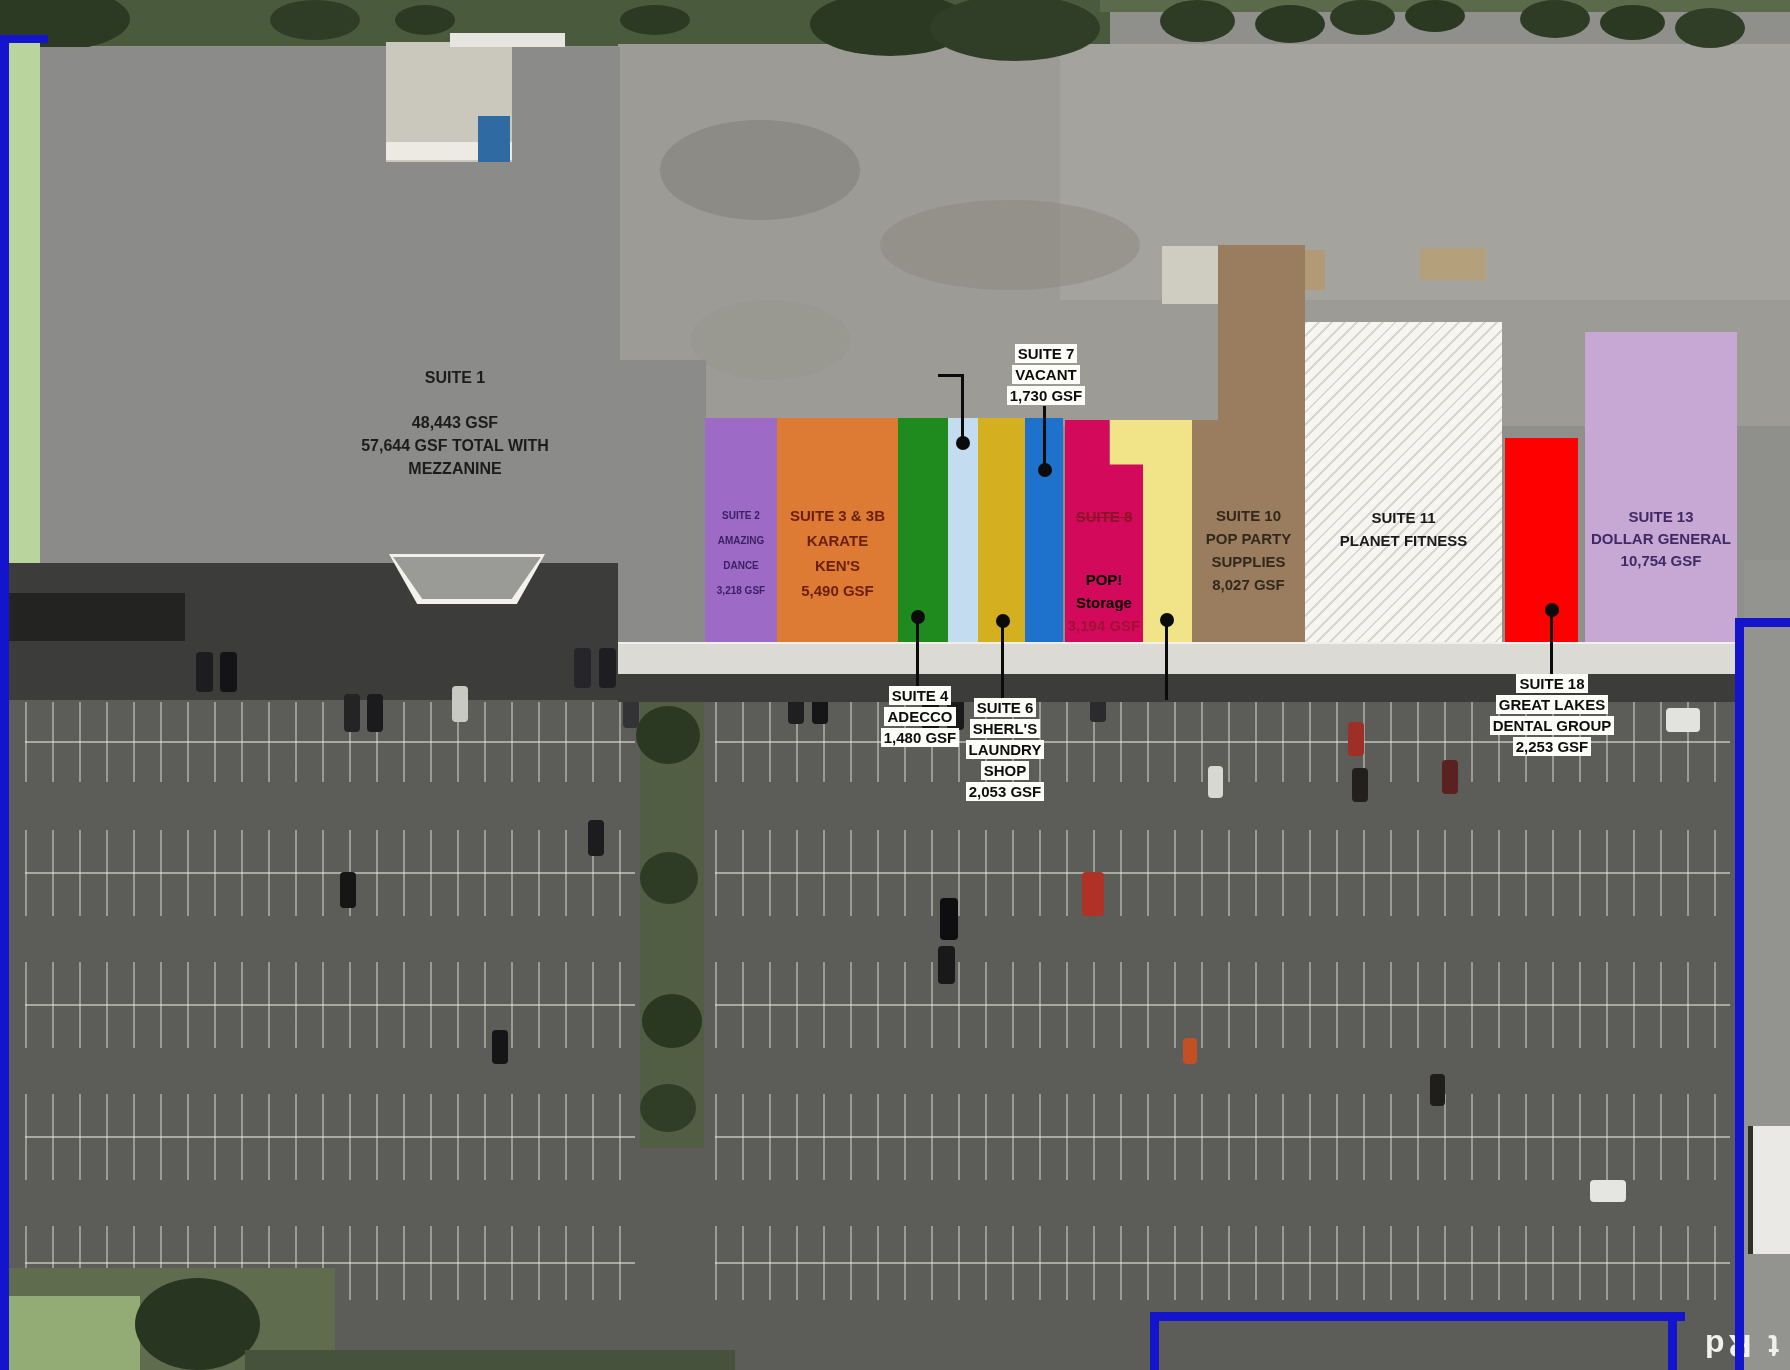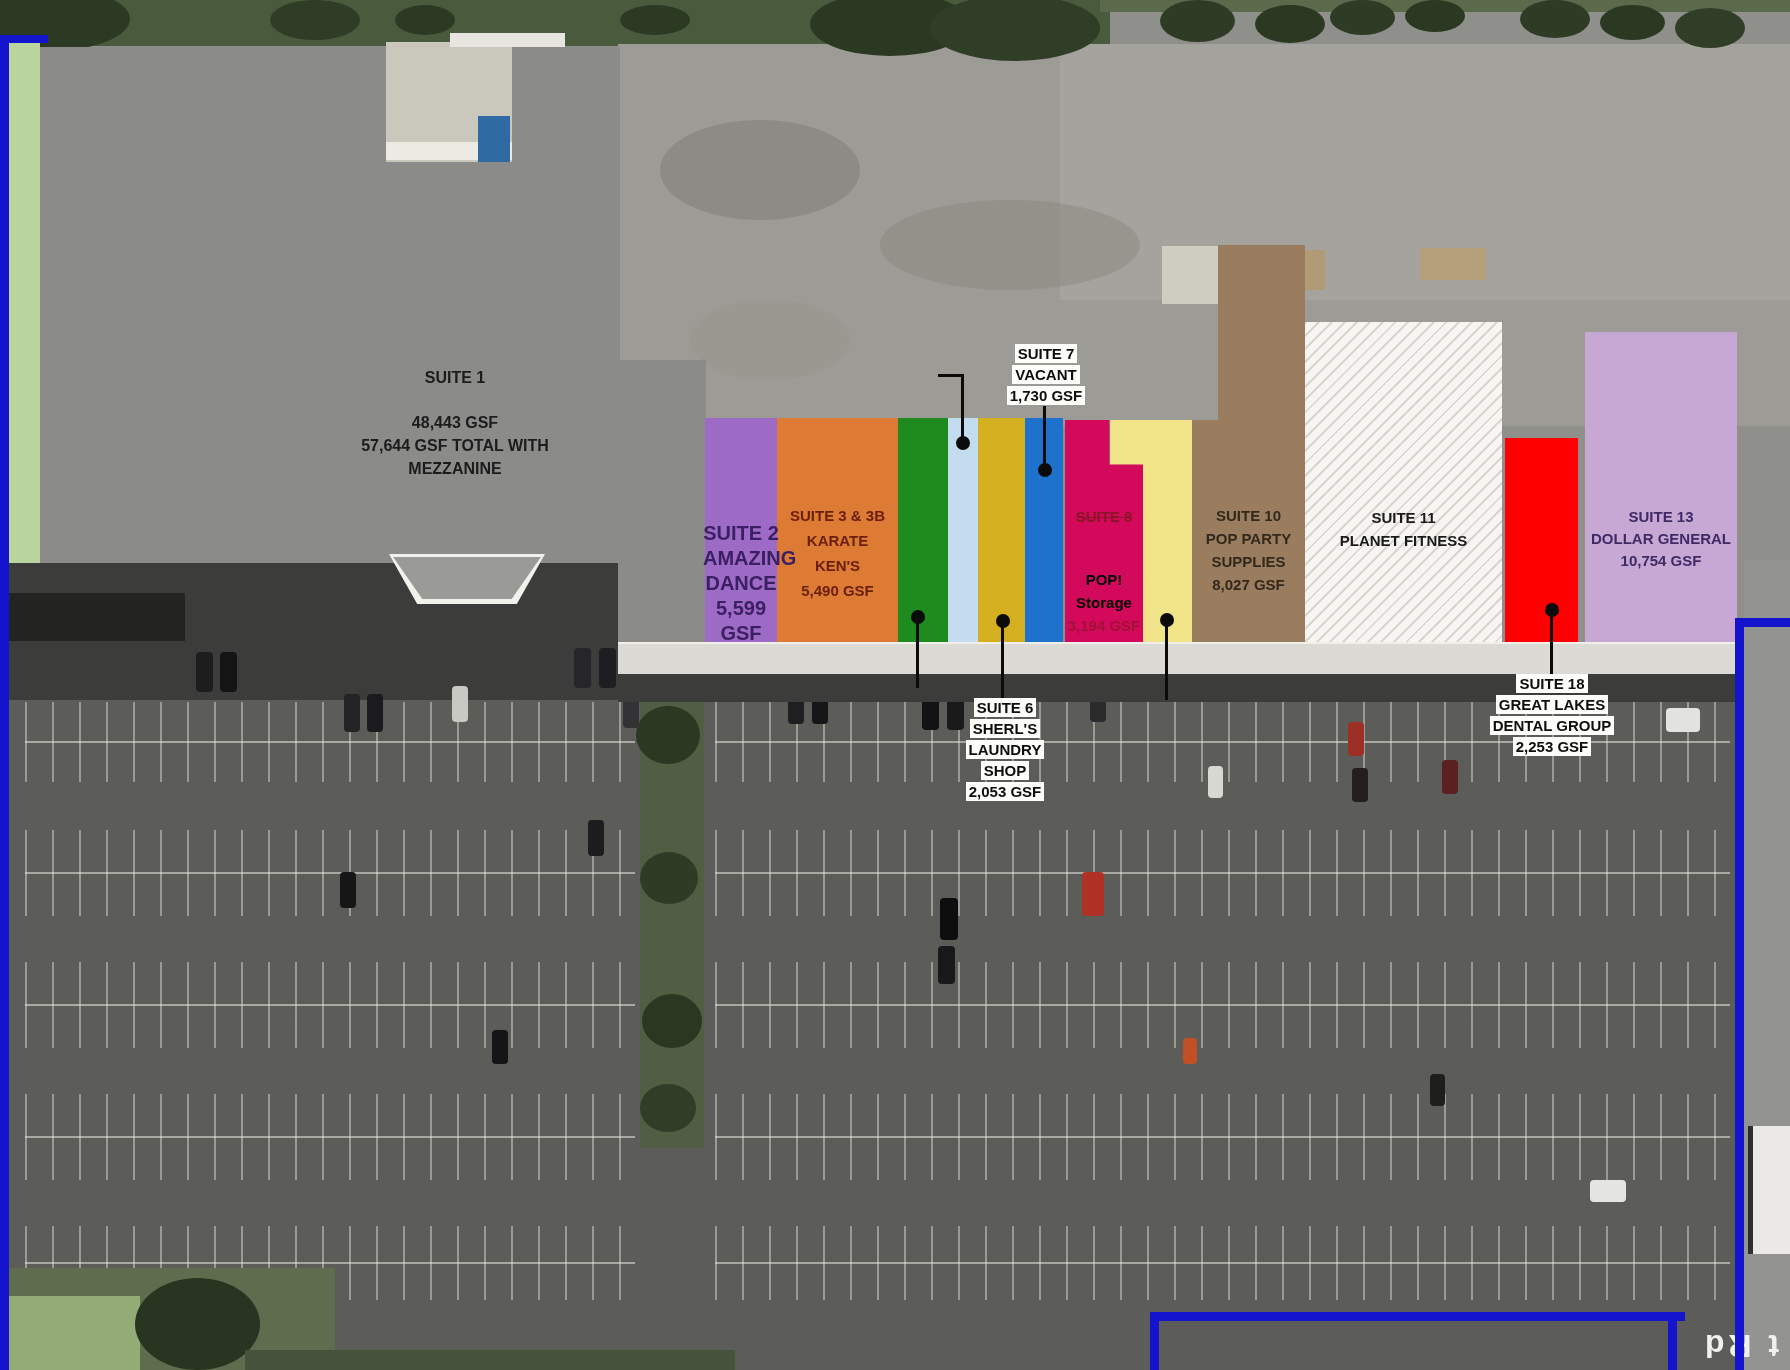--- a/index.html
+++ b/index.html
@@ -145,25 +145,25 @@
   <div class="abs" style="left: 978px; top: 418px; width: 47px; height: 224px; background-color: rgb(212, 175, 31);"></div>
   <div class="abs" style="left: 1025px; top: 418px; width: 38px; height: 224px; background-color: rgb(30, 114, 204);"></div>
   <div class="abs" style="left: 1110px; top: 420px; width: 82px; height: 222px; background-color: rgb(241, 227, 135);"></div>
   <div class="abs" style="left: 1065px; top: 420px; width: 78px; height: 222px; clip-path: polygon(0px 0px, 57% 0px, 57% 20%, 100% 20%, 100% 100%, 0px 100%); background-color: rgb(211, 10, 92);"></div>
   <div class="abs" style="left: 1192px; top: 420px; width: 113px; height: 222px; background-color: rgb(154, 125, 94);"></div>
   <div class="abs" style="left: 1218px; top: 245px; width: 87px; height: 177px; background-color: rgb(154, 125, 94);"></div>
   <div class="abs hatch" style="left: 1305px; top: 322px; width: 197px; height: 320px; background-color: rgb(246, 245, 242);"></div>
   <div class="abs" style="left: 1505px; top: 438px; width: 73px; height: 204px; background-color: rgb(254, 0, 0);"></div>
   <div class="abs" style="left: 1585px; top: 332px; width: 152px; height: 310px; background-color: rgb(199, 167, 211);"></div>
 
-  <div class="st" style="left:703px;top:521px;width:76px;font-size:20px;line-height:25px;color:#3a1f63;">
+  <div class="st" style="left:703px;top:503px;width:76px;font-size:10px;line-height:25px;color:#3a1f63;">
     <div>SUITE 2</div>
     <div>AMAZING</div>
     <div>DANCE</div>
-    <div>5,599 GSF</div>
+    <div>3,218 GSF</div>
   </div>
   <div class="st" style="left:777px;top:503px;width:121px;font-size:15px;line-height:25px;color:#6b200f;">
     <div>SUITE 3 &amp; 3B</div>
     <div>KARATE</div>
     <div>KEN'S</div>
     <div>5,490 GSF</div>
   </div>
   <div class="st" style="left:1063px;top:505px;width:82px;font-size:15px;line-height:23px;">
     <div style="color:#8b1525;text-decoration:line-through;">SUITE 8</div>
     <div style="color:#000;margin-top:40px;">POP!</div>
@@ -191,20 +191,25 @@
   <div class="dot" style="left:956px;top:436px;"></div>
 
   <div class="callout" style="left:966px;top:342px;width:160px;">
     <span class="bl">SUITE 7</span><br>
     <span class="bl">VACANT</span><br>
     <span class="bl">1,730 GSF</span>
   </div>
   <div class="cline" style="left:1043px;top:406px;width:3px;height:60px;"></div>
   <div class="dot" style="left:1038px;top:463px;"></div>
 
+  <div class="callout" style="left:840px;top:684px;width:160px;">
+    <span class="bl">SUITE 4</span><br>
+    <span class="bl">ADECCO</span><br>
+    <span class="bl">1,480 GSF</span>
+  </div>
   <div class="cline" style="left:916px;top:620px;width:3px;height:68px;"></div>
   <div class="dot" style="left:911px;top:610px;"></div>
 
   <div class="callout" style="left:925px;top:696px;width:160px;">
     <span class="bl">SUITE 6</span><br>
     <span class="bl">SHERL'S</span><br>
     <span class="bl">LAUNDRY</span><br>
     <span class="bl">SHOP</span><br>
     <span class="bl">2,053 GSF</span>
   </div>

